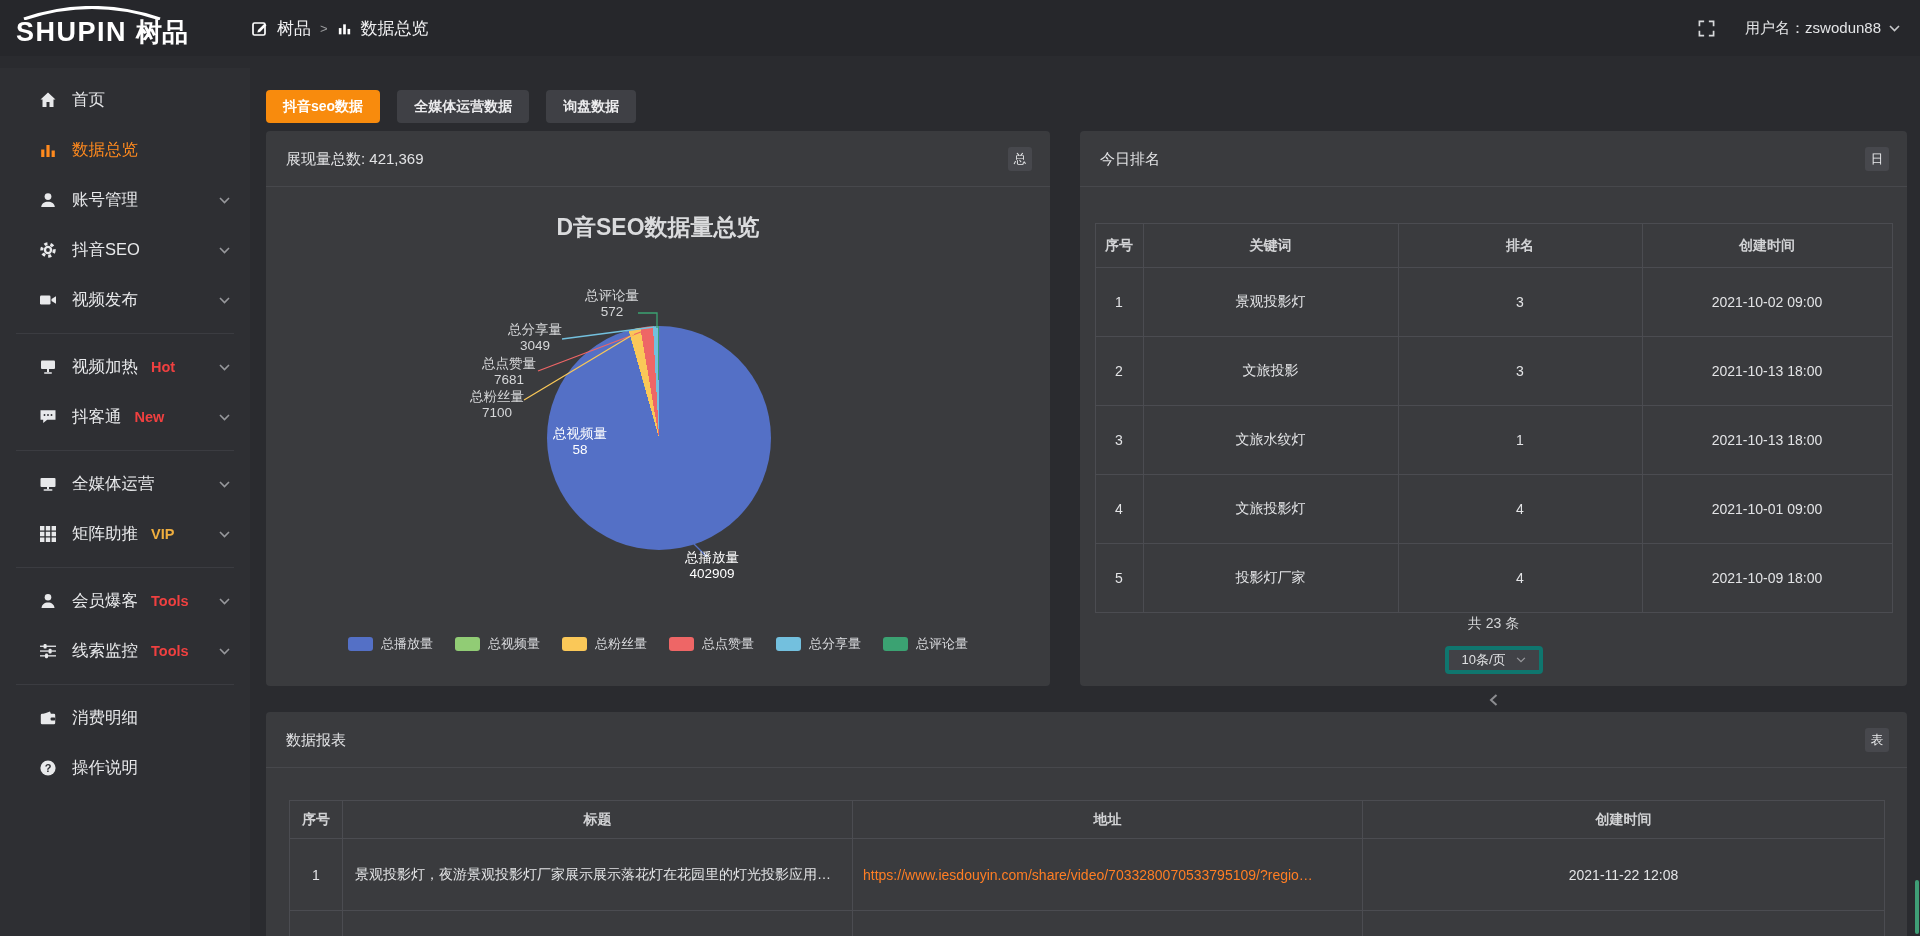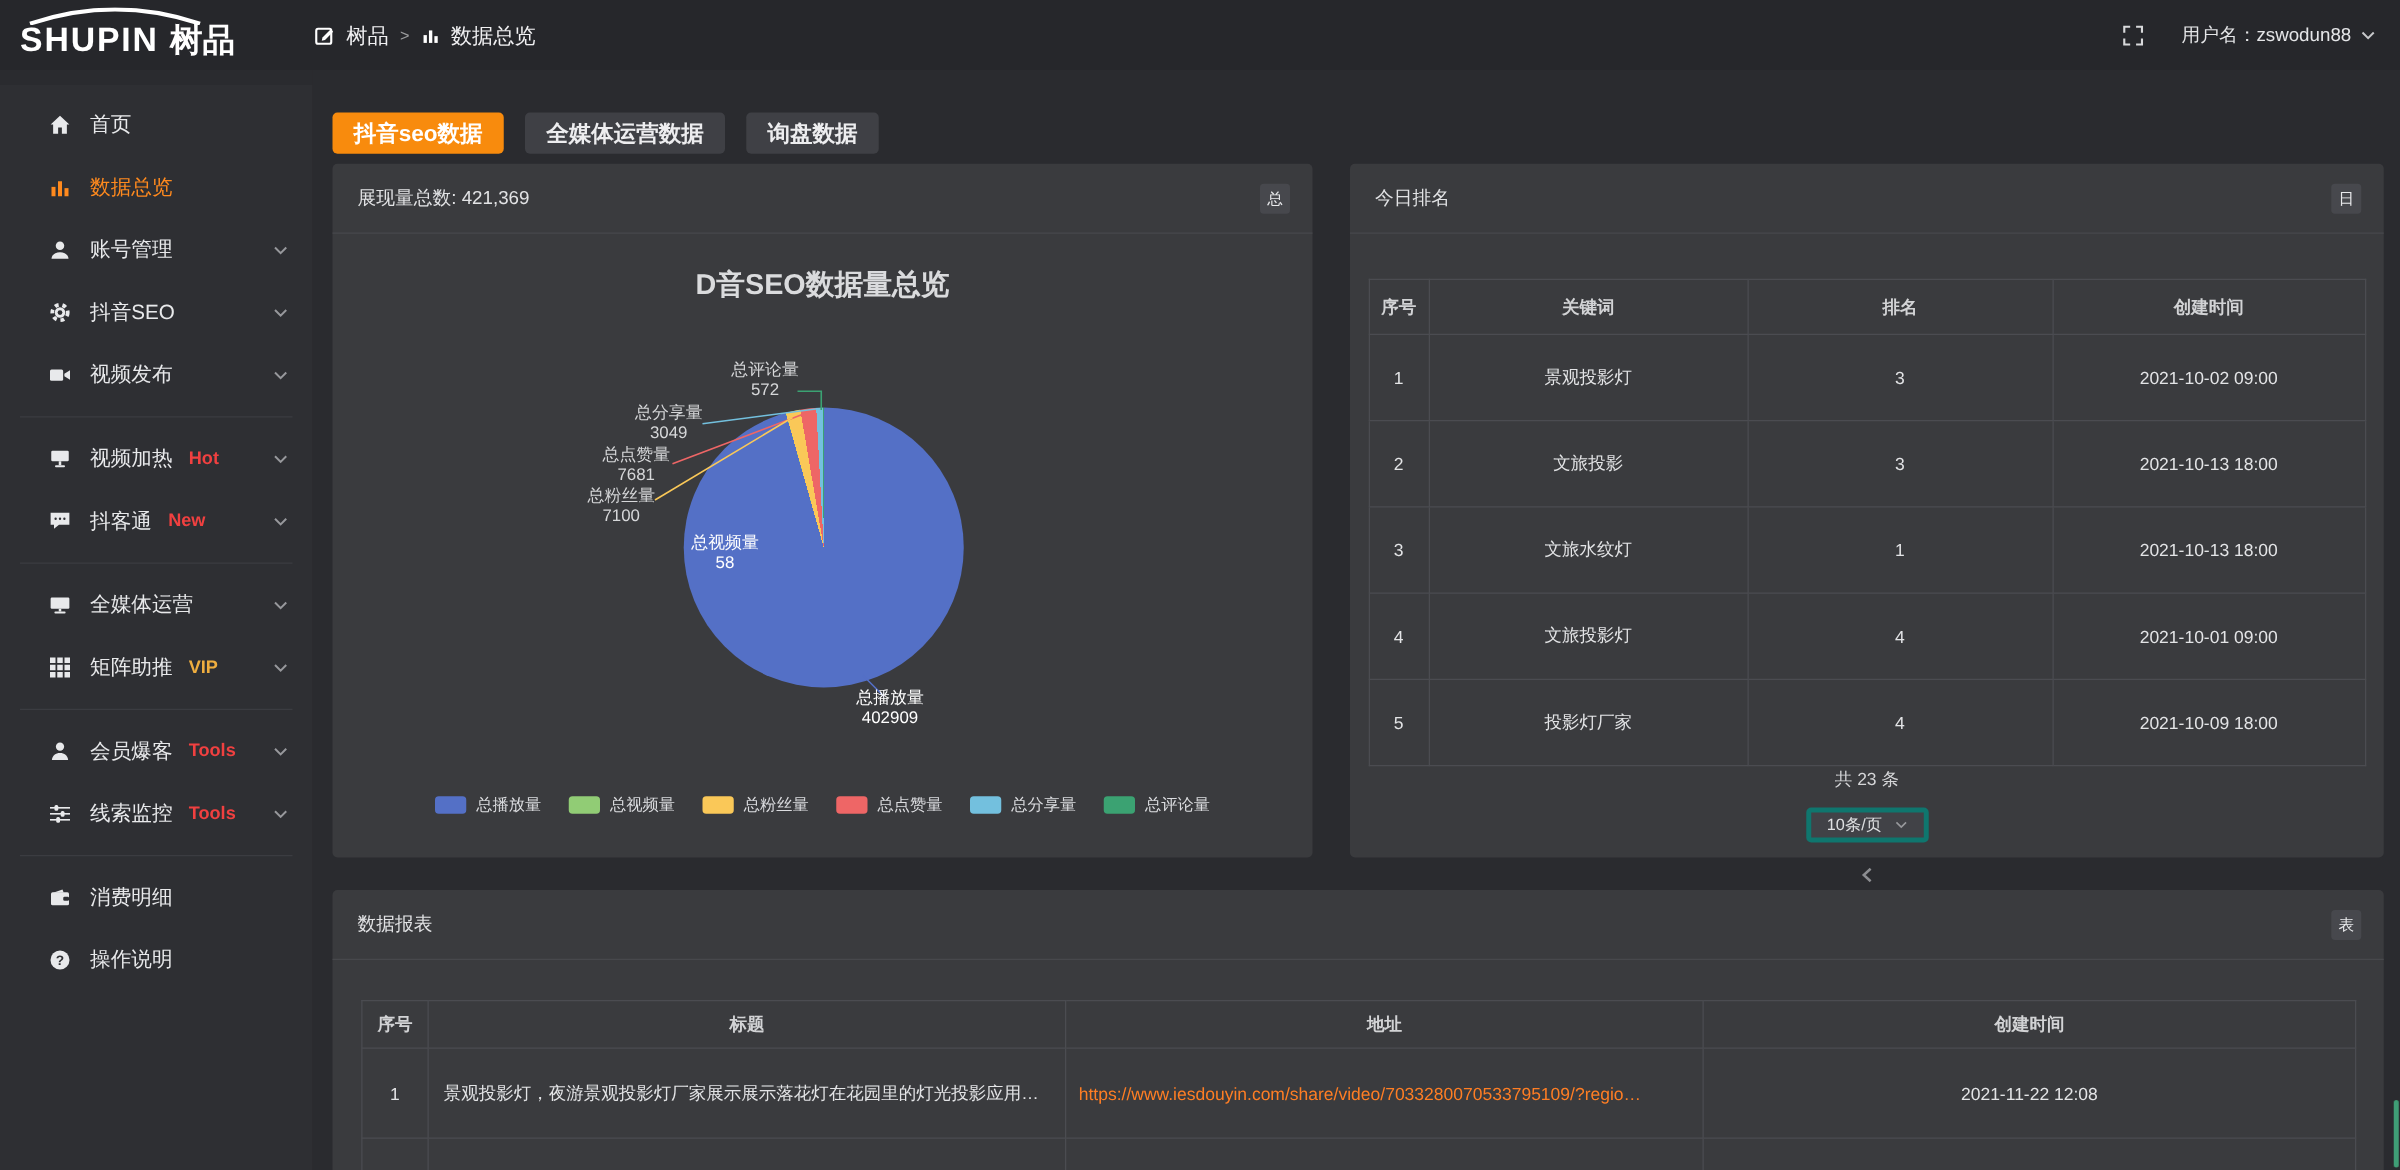--- a/index.html
+++ b/index.html
@@ -30,21 +30,21 @@
   .sb-item.active .sb-label { color:#ff8a1e; }
   .sb-item.active svg path, .sb-item.active svg rect, .sb-item.active svg circle { fill:#ff8a1e; }
   .sb-badge { margin-left:13px; font-size:14.5px; font-weight:700; }
   .sb-chev { margin-left:auto; display:flex; align-items:center; }
   .sb-divider { height:1px; background:#3b3c41; margin:8px 16px; }
 
   
   .content { position:absolute; left:250px; top:56px; right:0; bottom:0; background:#2a2b2f; overflow:hidden; }
   .tabs { position:absolute; left:16px; top:34px; display:flex; gap:17px; }
   .tab { height:33px; padding:0 17px; border-radius:4px; background:#3f4045; color:#ededef;
-         font-size:18px; font-weight:700; display:flex; align-items:center; cursor:pointer; }
+         font-size:14px; font-weight:700; display:flex; align-items:center; cursor:pointer; }
   .tab.active { background:#f88b0d; color:#fff; }
 
   .panel { position:absolute; background:#3a3b3e; border-radius:4px; }
   .panel-head { height:56px; line-height:56px; padding:0 20px; font-size:15px; color:#e2e3e5;
                 border-bottom:1px solid #47484c; }
   .corner-badge { position:absolute; top:16px; right:18px; width:24px; height:24px; border-radius:3px;
                   background:#47484d; color:#e9eaec; font-size:12.5px; display:flex; align-items:center;
                   justify-content:center; cursor:pointer; }
 
   .panel-chart  { left:16px;  top:75px;  width:784px;  height:555px; }

